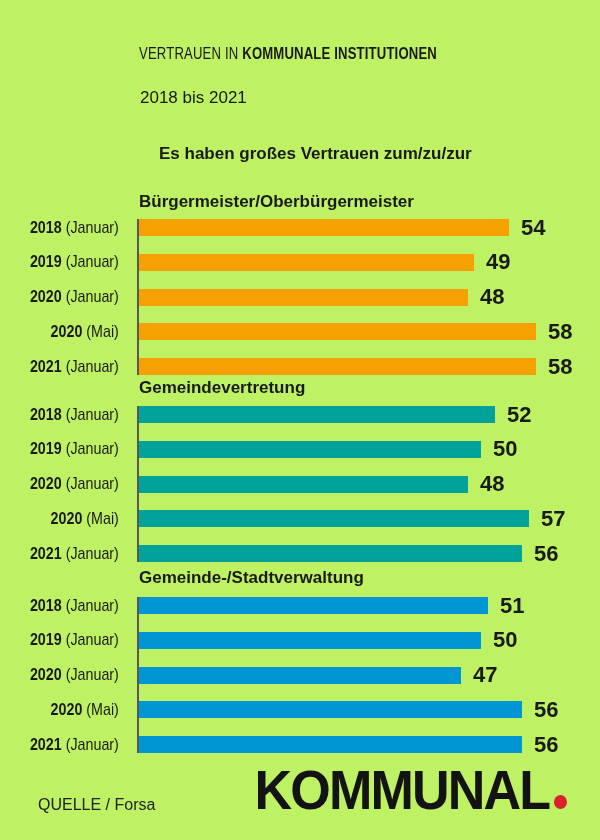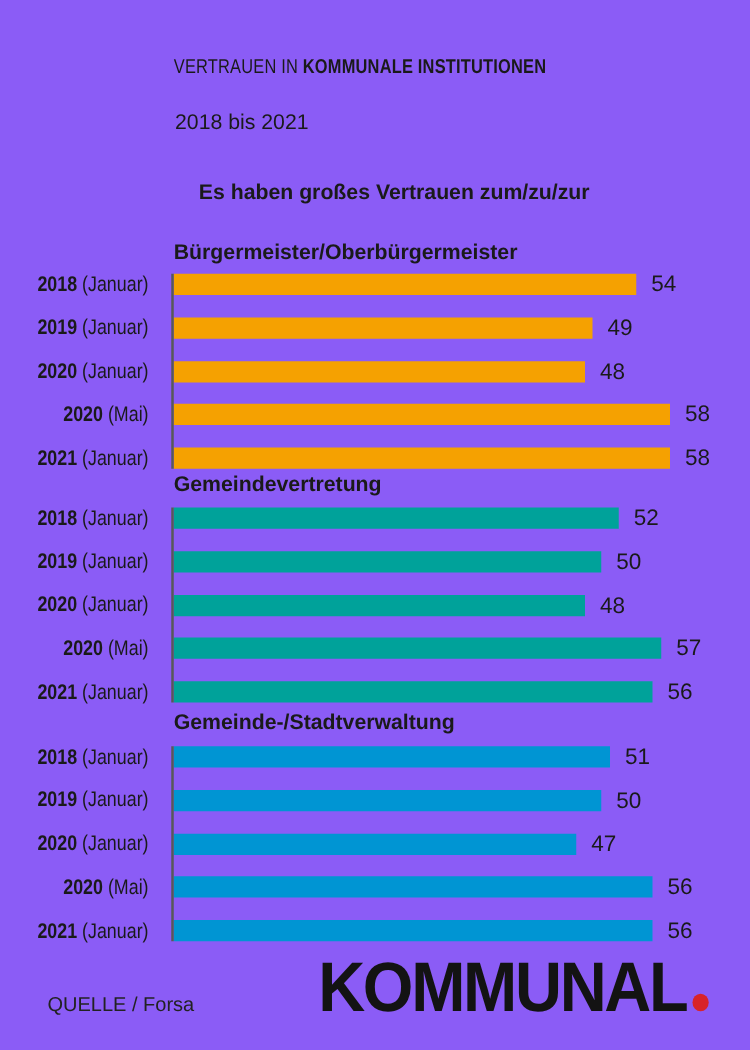--- a/index.html
+++ b/index.html
@@ -1,17 +1,17 @@
 <!DOCTYPE html>
 <html><head>
 <meta charset="utf-8">
 <style>
   html,body{margin:0;padding:0;background:#ffffff;}
   .page{
-    position:relative;width:600px;height:840px;background:#8b5cf6;
+    position:relative;width:600px;height:840px;background:#bef264;
     font-family:"Liberation Sans",sans-serif;color:#1a1a1a;overflow:hidden;
   }
   .title{
     position:absolute;left:139px;top:45px;font-size:16px;white-space:nowrap;
     letter-spacing:.2px;transform:scaleX(.82);transform-origin:left center;
   }
   .title .bold{font-weight:700;}
   .subtitle{position:absolute;left:140px;top:88px;font-size:17px;}
   .lead{position:absolute;left:139px;top:144px;font-size:17px;font-weight:700;margin-left:20px;}
   .group-header{position:absolute;left:139px;font-size:17px;font-weight:700;white-space:nowrap;}
@@ -20,21 +20,21 @@
     display:flex;flex-direction:column;justify-content:space-between;
   }
   .axis{position:absolute;left:137px;top:0;bottom:0;width:2px;background:#58585a;}
   .row{display:flex;align-items:center;height:17px;}
   .rl{
     width:139px;box-sizing:border-box;padding-right:24px;text-align:right;
     font-size:17px;white-space:nowrap;transform:scaleX(.84);transform-origin:right center;
   }
   .rl b{font-weight:700;}
   .bar{height:17px;flex:0 0 auto;}
-  .val{margin-left:12px;font-size:18px;font-weight:400;}
+  .val{margin-left:12px;font-size:22px;font-weight:700;}
   .source{position:absolute;left:38px;top:796px;font-size:16px;color:#222;}
   .logo{
     position:absolute;right:33px;top:762px;font-size:56px;font-weight:800;
     letter-spacing:-2px;color:#131313;white-space:nowrap;
     transform:scaleX(.93);transform-origin:right center;line-height:1;
   }
   .logo-dot{
     display:inline-block;width:14px;height:14px;border-radius:50%;
     background:#d8232a;margin-left:5px;
   }

